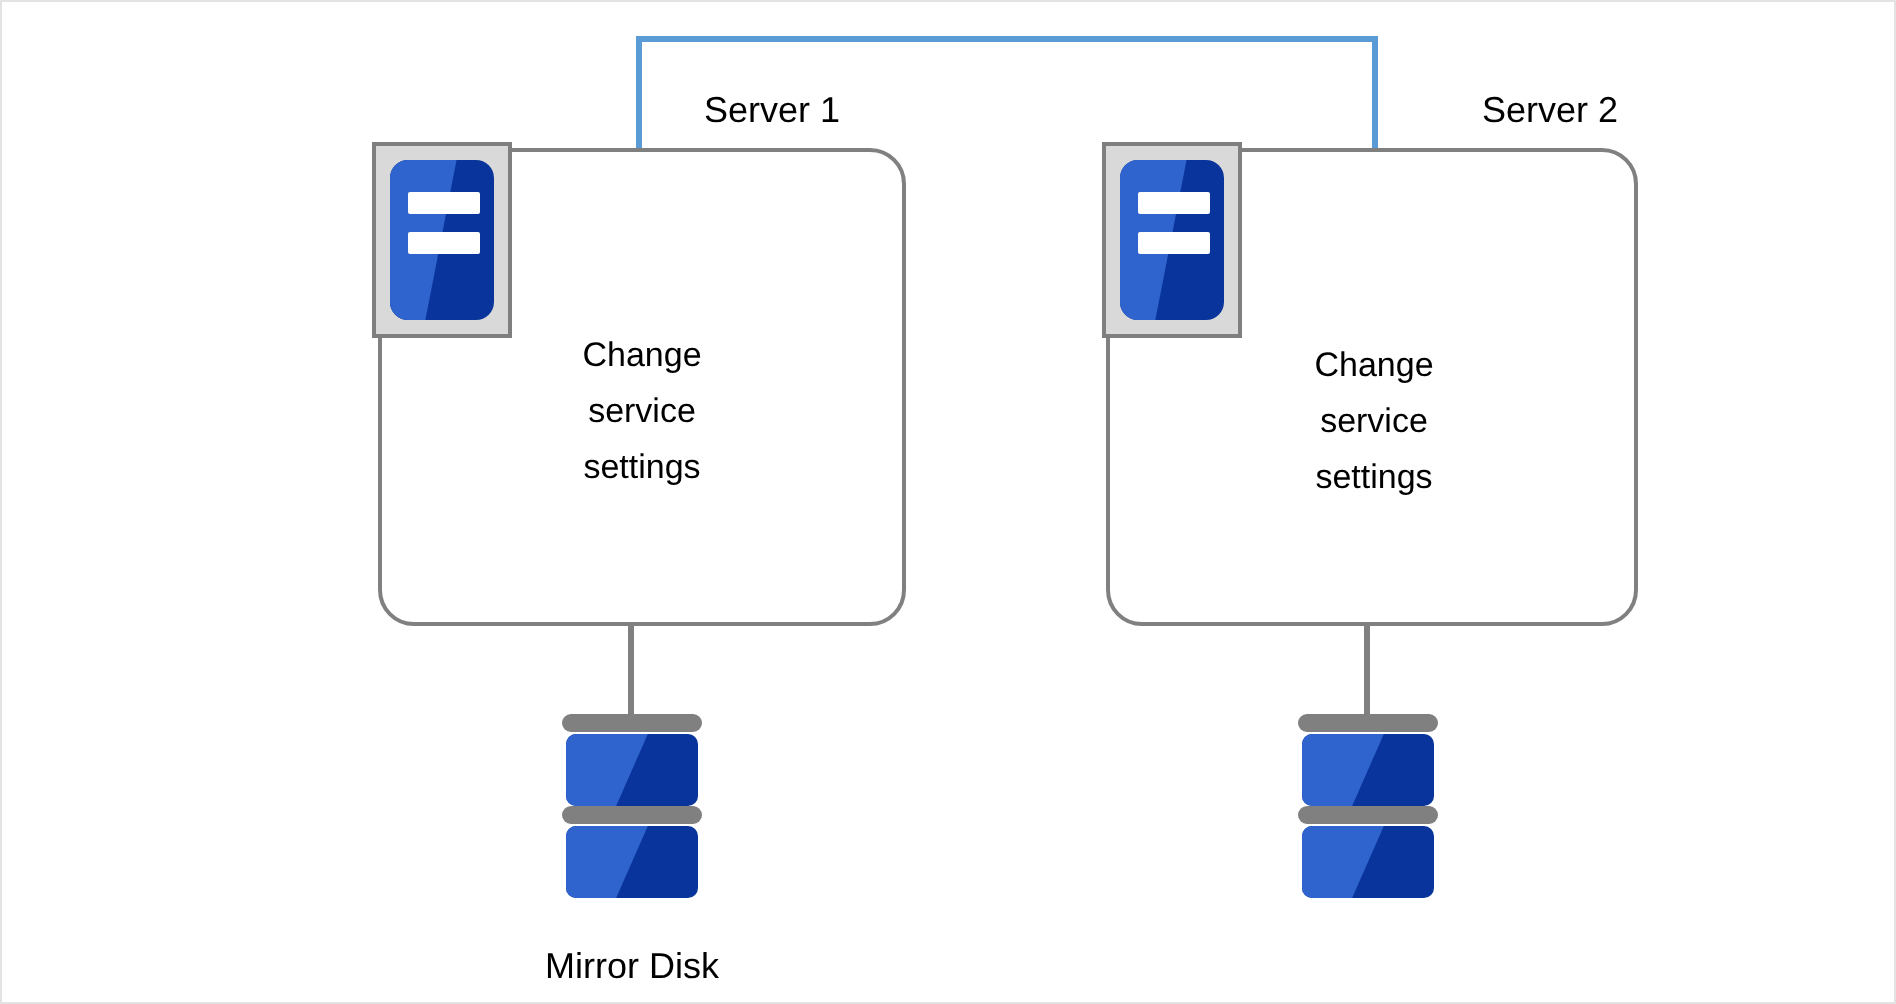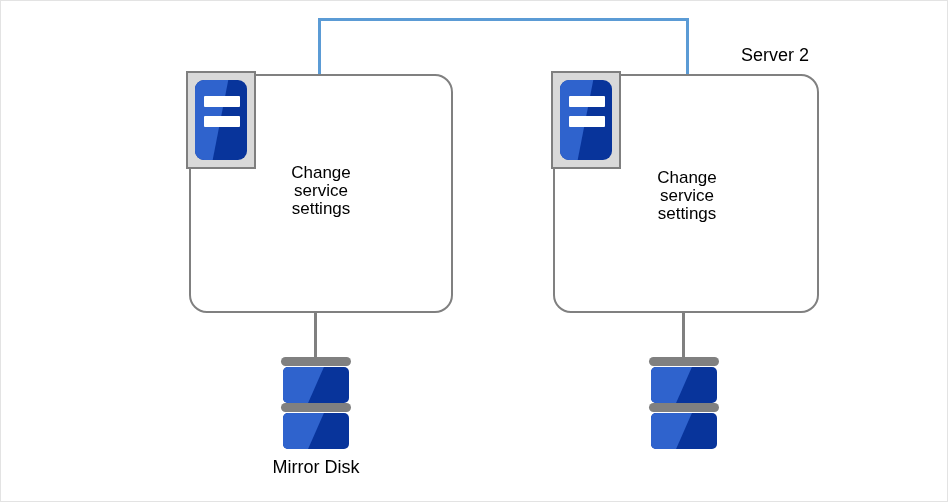--- a/index.html
+++ b/index.html
@@ -44,21 +44,21 @@
     font-size: 18px;
     color: #000000;
     white-space: nowrap;
     text-align: center;
   }
 
   
   .box-text {
     position: absolute;
     font-size: 17px;
-    line-height: 18px;
+    line-height: 28px;
     color: #000000;
     text-align: center;
     white-space: pre-line;
   }
 
   
   .server-icon {
     position: absolute;
     width: 70px;
     height: 98px;
@@ -151,20 +151,21 @@
     text-align: center;
   }
 </style>
 </head>
 <body>
 
 <div id="canvas">
 
   <div class="link-bracket" style="left:317px; top:17px; width:371px; height:56px;"></div>
 
+  <div class="node-label" style="left:325px; top:44px; width:120px;">Server 1</div>
 
   <div class="server-box" style="left:188px; top:73px; width:264px; height:239px;"></div>
 
   <div class="server-icon" style="left:185px; top:70px;">
     <div class="chassis">
       <div class="slot s1"></div>
       <div class="slot s2"></div>
     </div>
   </div>
 
@@ -174,21 +175,21 @@
 
   <div class="drop-line" style="left:313px; top:312px; height:44px;"></div>
 
   <div class="disk-icon" style="left:280px; top:352px;">
     <div class="band b1"></div>
     <div class="platter p1"></div>
     <div class="band b2"></div>
     <div class="platter p2"></div>
   </div>
 
-  <div class="disk-label" style="left:255px; top:456px; width:120px;">Mirror Disk</div>
+  <div class="disk-label" style="left:255px; top:472px; width:120px;">Mirror Disk</div>
 
   <div class="node-label" style="left:688px; top:44px; width:120px;text-align:right;">Server 2</div>
 
   <div class="server-box" style="left:552px; top:73px; width:266px; height:239px;"></div>
 
   <div class="server-icon" style="left:550px; top:70px;">
     <div class="chassis">
       <div class="slot s1"></div>
       <div class="slot s2"></div>
     </div>

